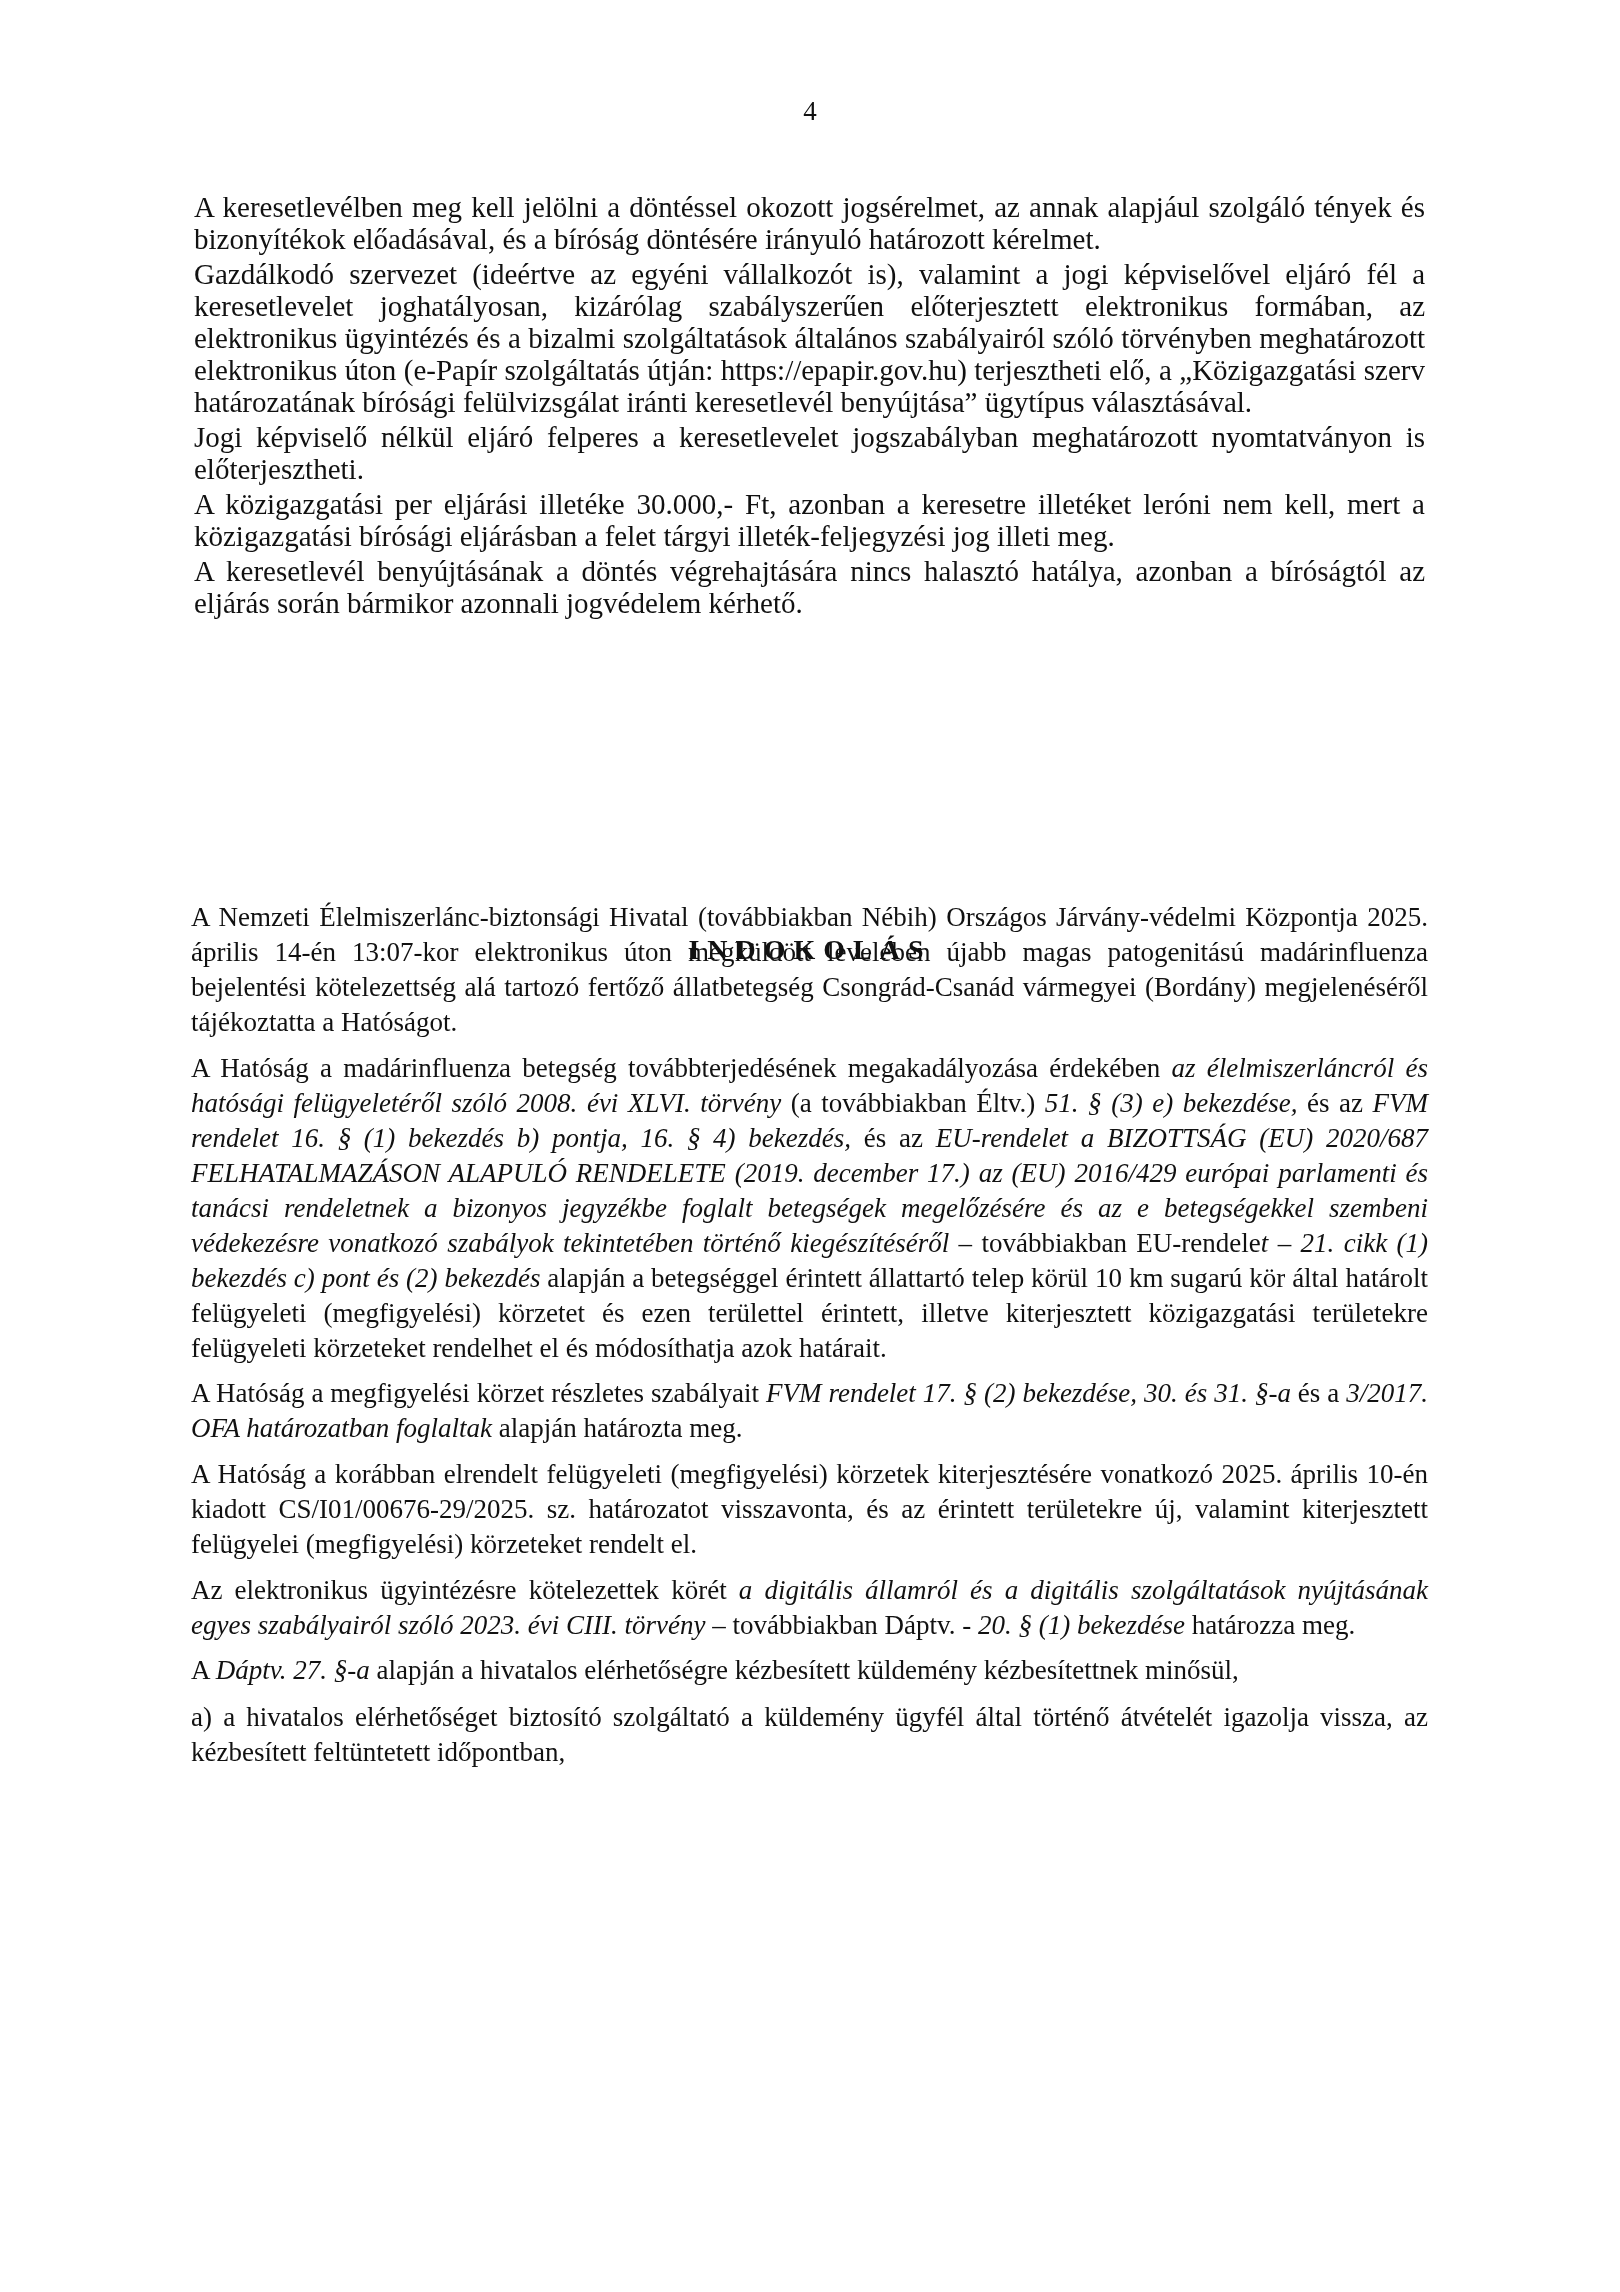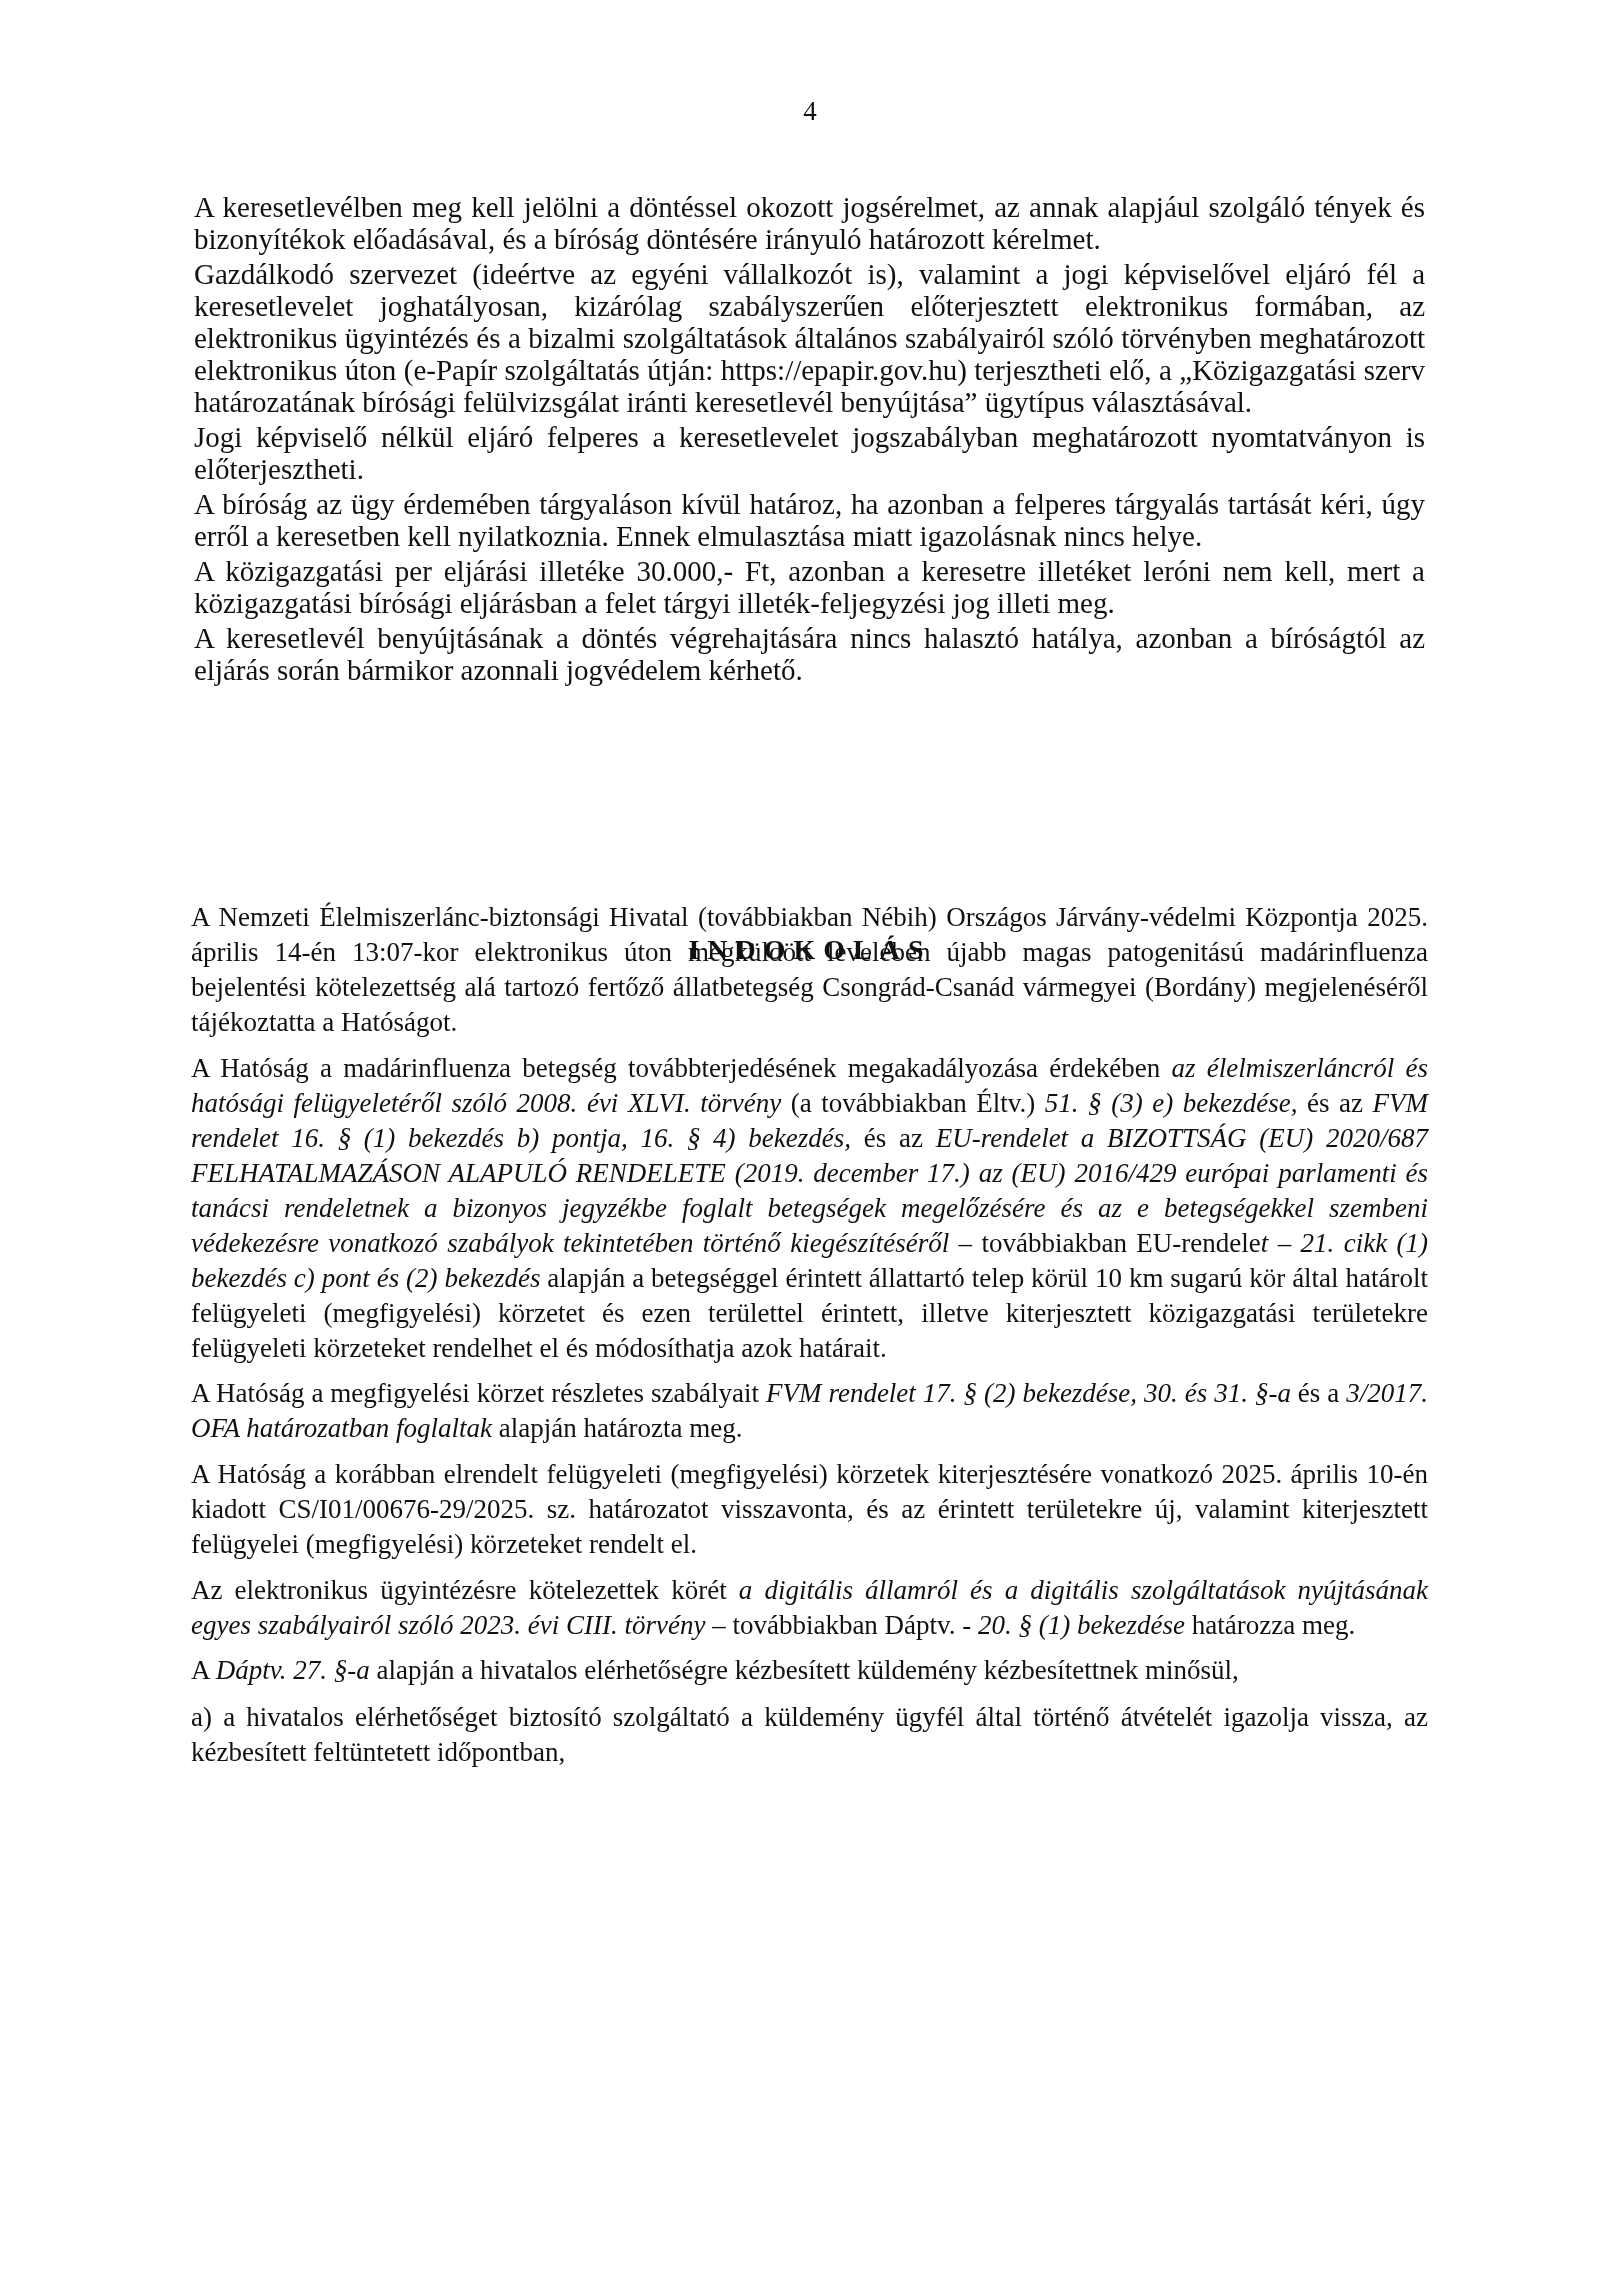--- a/index.html
+++ b/index.html
@@ -55,21 +55,20 @@
 </style>
 </head>
 <body>
 
 <div class="page-number">4</div>
 
 <div class="column block1">
   <p><span>A keresetlevélben meg kell jelölni a döntéssel okozott jogsérelmet, az annak alapjául szolgáló tények és bizonyítékok előadásával, és a bíróság döntésére irányuló határozott kérelmet.</span></p>
   <p><span>Gazdálkodó szervezet (ideértve az egyéni vállalkozót is), valamint a jogi képviselővel eljáró fél a keresetlevelet joghatályosan, kizárólag szabályszerűen előterjesztett elektronikus formában, az elektronikus ügyintézés és a bizalmi szolgáltatások általános szabályairól szóló törvényben meghatározott elektronikus úton (e-Papír szolgáltatás útján: https://epapir.gov.hu) terjesztheti elő, a „Közigazgatási szerv határozatának bírósági felülvizsgálat iránti keresetlevél benyújtása” ügytípus választásával.</span></p>
   <p><span>Jogi képviselő nélkül eljáró felperes a keresetlevelet jogszabályban meghatározott nyomtatványon is előterjesztheti.</span></p>
-  <p><span>A bíróság az ügy érdemében tárgyaláson kívül határoz, ha azonban a felperes tárgyalás tartását kéri, úgy erről a keresetben kell nyilatkoznia. Ennek elmulasztása miatt igazolásnak nincs helye.</span></p>
   <p><span>A közigazgatási per eljárási illetéke 30.000,- Ft, azonban a keresetre illetéket leróni nem kell, mert a közigazgatási bírósági eljárásban a felet tárgyi illeték-feljegyzési jog illeti meg.</span></p>
   <p><span>A keresetlevél benyújtásának a döntés végrehajtására nincs halasztó hatálya, azonban a bíróságtól az eljárás során bármikor azonnali jogvédelem kérhető.</span></p>
 </div>
 
 <div class="heading">INDOKOLÁS</div>
 
 <div class="column block2">
   <p><span>A Nemzeti Élelmiszerlánc-biztonsági Hivatal (továbbiakban Nébih) Országos Járvány-védelmi Központja 2025. április 14-én 13:07-kor elektronikus úton megküldött levelében újabb magas patogenitású madárinfluenza bejelentési kötelezettség alá tartozó fertőző állatbetegség Csongrád-Csanád vármegyei (Bordány) megjelenéséről tájékoztatta a Hatóságot.</span></p>
   <p><span>A Hatóság a madárinfluenza betegség továbbterjedésének megakadályozása érdekében </span><span class="i">az élelmiszerláncról és hatósági felügyeletéről szóló 2008. évi XLVI. törvény</span><span> (a továbbiakban Éltv.) </span><span class="i">51. § (3) e) bekezdése,</span><span> és az </span><span class="i">FVM rendelet 16. § (1) bekezdés b) pontja, 16. § 4) bekezdés,</span><span> és az </span><span class="i">EU-rendelet a BIZOTTSÁG (EU) 2020/687 FELHATALMAZÁSON ALAPULÓ RENDELETE (2019. december 17.) az (EU) 2016/429 európai parlamenti és tanácsi rendeletnek a bizonyos jegyzékbe foglalt betegségek megelőzésére és az e betegségekkel szembeni védekezésre vonatkozó szabályok tekintetében történő kiegészítéséről</span><span> – továbbiakban EU-rendele</span><span class="i">t – 21. cikk (1) bekezdés c) pont és (2) bekezdés</span><span> alapján a betegséggel érintett állattartó telep körül 10 km sugarú kör által határolt felügyeleti (megfigyelési) körzetet és ezen területtel érintett, illetve kiterjesztett közigazgatási területekre felügyeleti körzeteket rendelhet el és módosíthatja azok határait.</span></p>
   <p><span>A Hatóság a megfigyelési körzet részletes szabályait </span><span class="i">FVM rendelet 17. § (2) bekezdése, 30. és 31. §-a</span><span> és a </span><span class="i">3/2017. OFA határozatban foglaltak</span><span> alapján határozta meg.</span></p>

